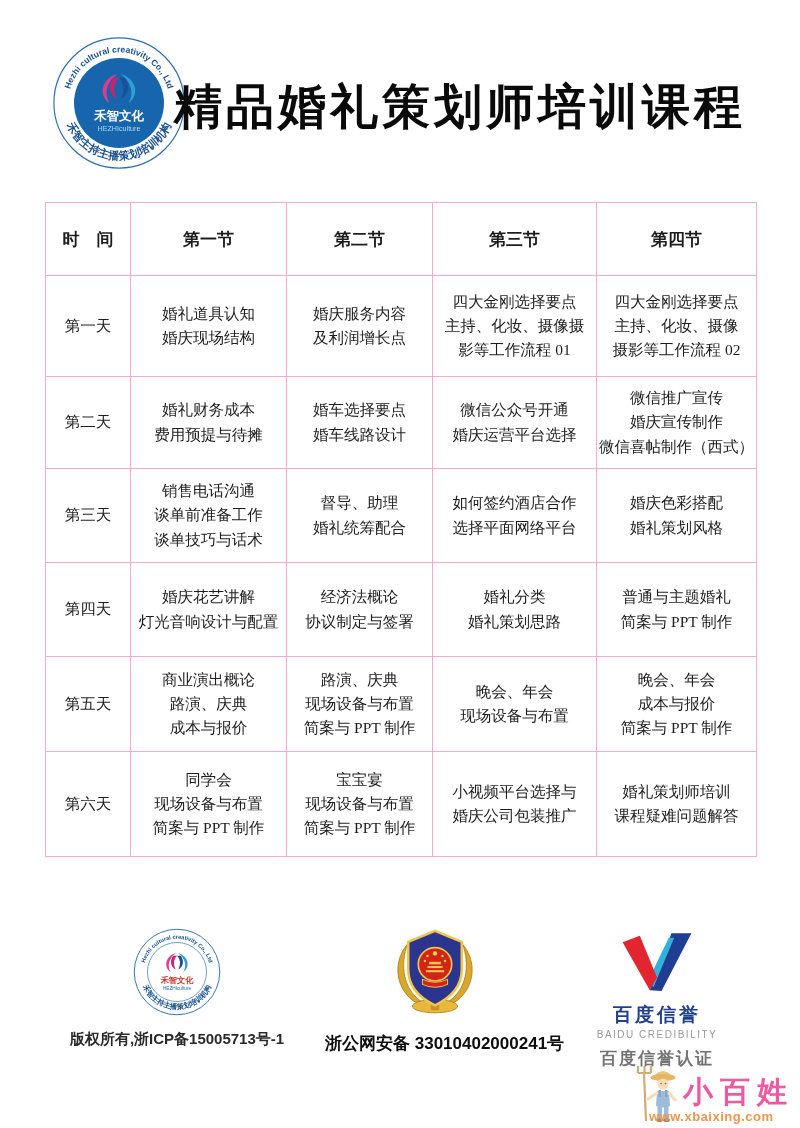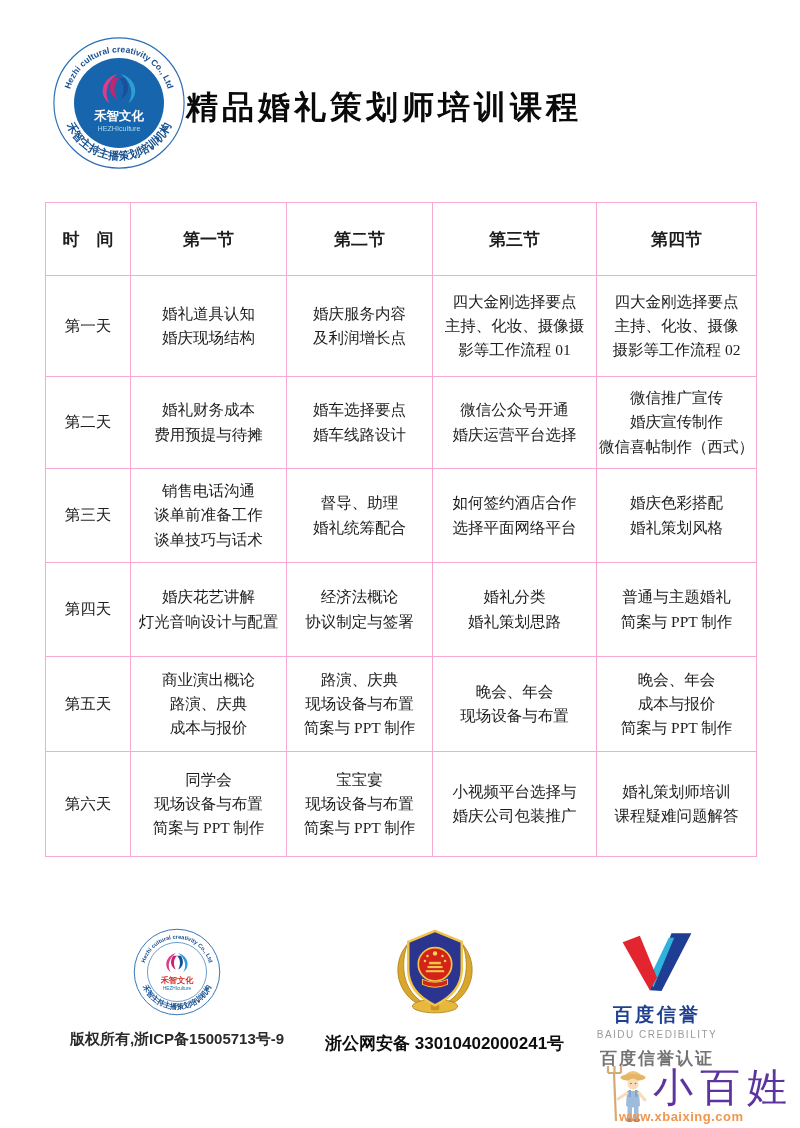--- a/index.html
+++ b/index.html
@@ -8,22 +8,22 @@
     width: 800px;
     height: 1128px;
     background: #ffffff;
     overflow: hidden;
     font-family: "Liberation Serif", "DejaVu Serif", serif;
   }
 
   
   .header-logo { position: absolute; left: 52px; top: 36px; width: 134px; height: 134px; }
   .page-title {
-    position: absolute; left: 186px; top: 78px; width: 560px; height: 58px;
-    font-size: 32px; font-weight: 900; color: #0a0a0a;
+    position: absolute; left: 174px; top: 78px; width: 560px; height: 58px;
+    font-size: 48px; font-weight: 900; color: #0a0a0a;
     letter-spacing: 4px; line-height: 58px; white-space: nowrap;
   }
 
   
   .course-table {
     position: absolute; left: 45px; top: 202px; width: 711px;
     border-collapse: collapse; table-layout: fixed;
   }
   .course-table th, .course-table td {
     border: 1px solid #f9a8d4;
@@ -69,21 +69,21 @@
   }
 
   
   .watermark {
     position: absolute; right: 6px; bottom: 4px;
     display: flex; align-items: flex-end; opacity: 0.9;
   }
   .wm-text { display: flex; flex-direction: column; align-items: flex-start; margin-left: 2px; }
   .wm-name {
     font-family: "Liberation Sans", "DejaVu Sans", sans-serif;
-    font-size: 40px; font-weight: 400; color: #4c1d95; letter-spacing: 7px; line-height: 1;
+    font-size: 30px; font-weight: 700; color: #ec4899; letter-spacing: 7px; line-height: 1;
   }
   .wm-url {
     font-family: "Liberation Sans", "DejaVu Sans", sans-serif;
     font-size: 13px; font-weight: 600; color: #ee8b3d; letter-spacing: 0.5px;
     margin-top: 2px; margin-left: -34px;
   }
 </style>
 </head>
 <body>
 
@@ -270,21 +270,21 @@
       <path d="M76,44 C82,52 80,62 72,66 C76,58 76,50 70,44 Z" fill="#1b4f9c"></path>
       <text x="70" y="88" text-anchor="middle" font-family="Liberation Sans, sans-serif" font-size="13" font-weight="bold" fill="#d0302a">禾智文化</text>
       <text x="70" y="99" text-anchor="middle" font-family="Liberation Sans, sans-serif" font-size="7.5" fill="#1a6ab0">HEZHIculture</text>
       <text font-family="Liberation Sans, sans-serif" font-size="9" font-weight="bold" fill="#174f8f">
         <textPath href="#arcTopF" startOffset="50%" text-anchor="middle">Hezhi cultural creativity Co., Ltd</textPath>
       </text>
       <text font-family="Liberation Sans, sans-serif" font-size="11.5" font-weight="bold" fill="#174f8f">
         <textPath href="#arcBotF" startOffset="50%" text-anchor="middle">禾智主持主播策划培训机构</textPath>
       </text>
     </svg>
-    <div class="copyright-text">版权所有,浙ICP备15005713号-9</div>
+    <div class="copyright-text">版权所有,浙ICP备15005713号-1</div>
   </div>
 
   <div class="footer-block footer-center">
     <svg width="92" height="98" viewBox="0 0 110 116">
       <path d="M22,26 C5,46 7,76 28,93 C37,99 47,102 55,102 C38,98 23,84 19,65 C16,51 18,37 22,26 Z" fill="#d9a62e" stroke="#b07f14" stroke-width="1"></path>
       <path d="M88,26 C105,46 103,76 82,93 C73,99 63,102 55,102 C72,98 87,84 91,65 C94,51 92,37 88,26 Z" fill="#d9a62e" stroke="#b07f14" stroke-width="1"></path>
       <ellipse cx="55" cy="100" rx="27" ry="8" fill="#e6b83e" stroke="#b07f14" stroke-width="1"></ellipse>
       <rect x="50" y="96" width="10" height="9" rx="2" fill="#c8931f"></rect>
       <path d="M55,10 L87,23 L87,56 C87,79 72,91 55,99 C38,91 23,79 23,56 L23,23 Z" fill="#2b3590" stroke="#f0c54a" stroke-width="3"></path>
       <circle cx="55" cy="50" r="20" fill="#d42318" stroke="#f0c54a" stroke-width="2"></circle>

